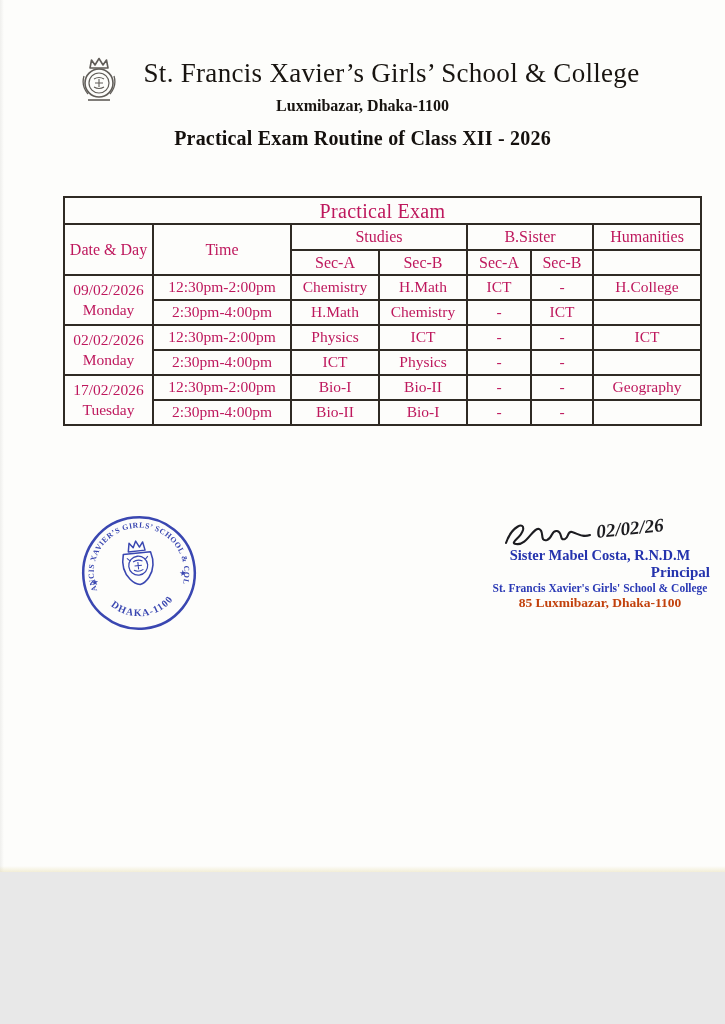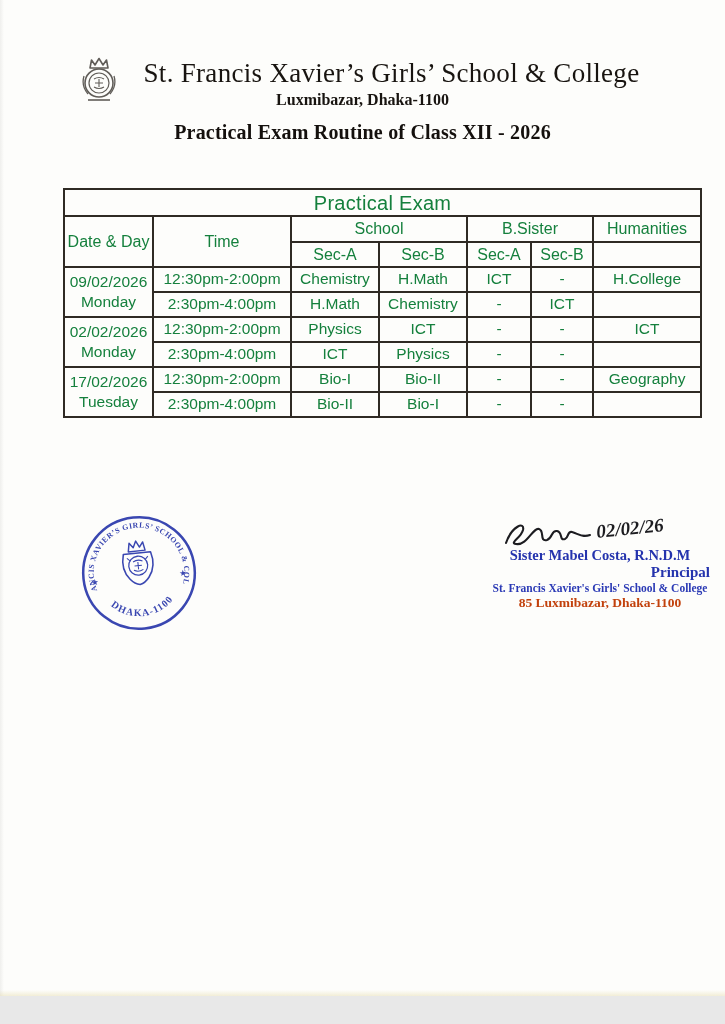--- a/index.html
+++ b/index.html
@@ -2,21 +2,21 @@
 <html><head>
 <meta charset="utf-8">
 <style>
   * { margin: 0; padding: 0; box-sizing: border-box; }
   html, body { background: #e8e8e8; }
   body { font-family: "Liberation Serif", serif; }
 
   .page {
     position: relative;
     width: 725px;
-    height: 996px;
+    height: 872px;
     margin: 0 auto;
     background: #fdfdfb;
     overflow: hidden;
     color: #1b1815;
   }
   
   .page::before {
     content: "";
     position: absolute; left: 0; top: 0; bottom: 0; width: 4px;
     background: linear-gradient(to right, rgba(120,120,115,0.10), rgba(120,120,115,0));
@@ -29,30 +29,30 @@
     pointer-events: none;
   }
 
   
   .letterhead { position: absolute; top: 58px; left: 0; right: 0; text-align: center; }
   .crest-logo { position: absolute; left: 72px; top: 56px; width: 54px; height: 52px; opacity: 0.85; }
   .school-name {
     font-size: 27px; font-weight: 400; letter-spacing: 0.3px;
     color: #181410; padding-left: 58px;
   }
-  .school-address { font-size: 16px; font-weight: 700; margin-top: 2px; color: #181410; }
+  .school-address { font-size: 16px; font-weight: 700; margin-top: 8px; color: #181410; }
   .doc-title { font-size: 20px; font-weight: 700; margin-top: 12px; color: #14100d; letter-spacing: 0.2px; }
 
   
   table.exam {
-    position: absolute; left: 63px; top: 188px;
+    position: absolute; left: 63px; top: 196px;
     width: 637px; table-layout: fixed;
     border-collapse: collapse;
-    font-family: Liberation Sans, sans-serif;
-    color: #15803d;
+    font-family: Liberation Serif, serif;
+    color: #be185d;
   }
   table.exam th, table.exam td {
     border: 2px solid #2f2a24;
     text-align: center; vertical-align: middle;
     padding: 0 2px;
     font-weight: 400;
     font-size: 15.5px;
     line-height: 1.2;
   }
   tr.t-title th { height: 27px; font-size: 20px; letter-spacing: 0.3px; }
@@ -107,21 +107,21 @@
         <col style="width:62px">
         <col style="width:108px">
     </colgroup>
     <tbody>
       <tr class="t-title">
         <th colspan="7">Practical Exam</th>
       </tr>
       <tr class="t-head1">
         <th rowspan="2">Date &amp; Day</th>
         <th rowspan="2">Time</th>
-        <th colspan="2">School</th>
+        <th colspan="2">Studies</th>
         <th colspan="2">B.Sister</th>
         <th>Humanities</th>
       </tr>
       <tr class="t-head2">
         <th>Sec-A</th>
         <th>Sec-B</th>
         <th>Sec-A</th>
         <th>Sec-B</th>
         <th></th>
       </tr>

